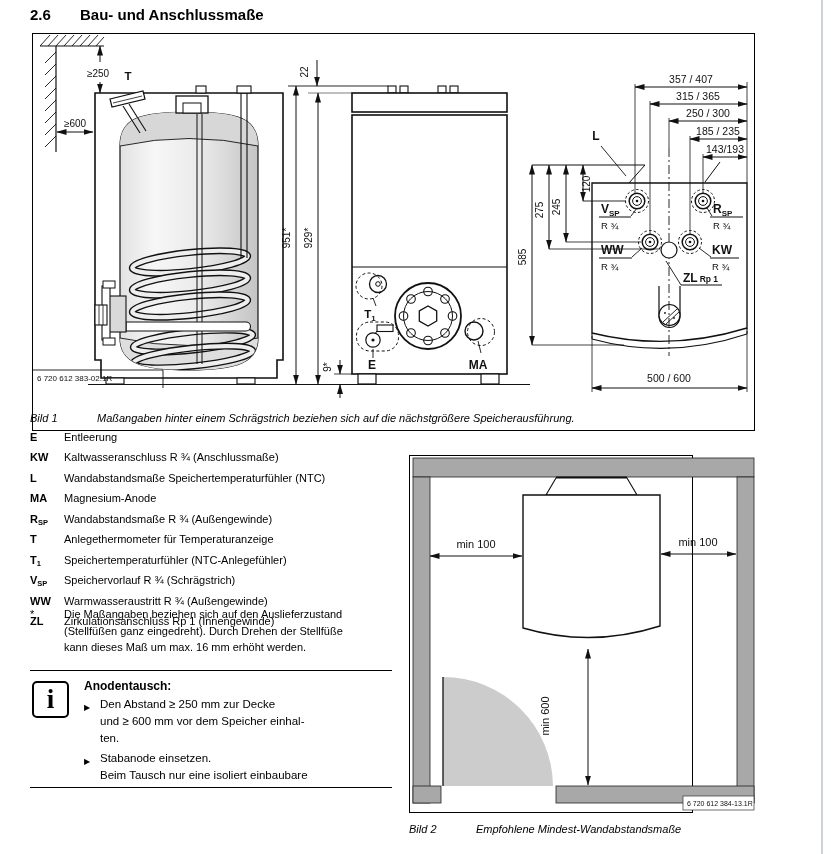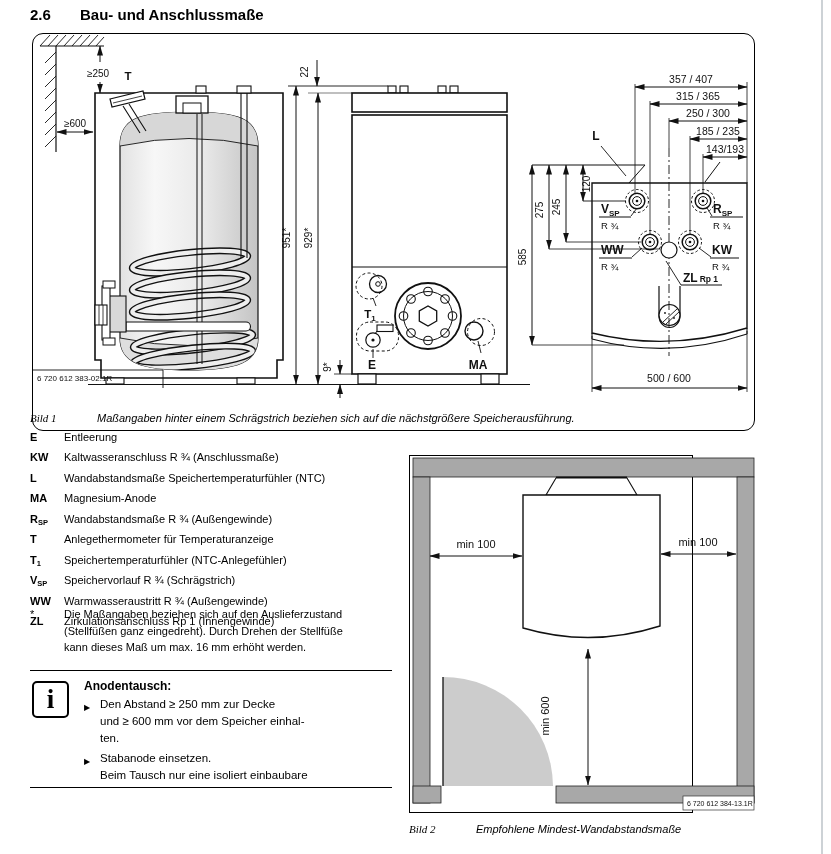--- a/index.html
+++ b/index.html
@@ -2,21 +2,21 @@
 <html><head>
 <meta charset="utf-8">
 <style>
   html,body{margin:0;padding:0;background:#ffffff;}
   .page{position:relative;width:831px;height:854px;background:#fff;font-family:"Liberation Sans",sans-serif;color:#000000;overflow:hidden;}
   .abs{position:absolute;}
   .h-num{font-weight:bold;font-size:15px;}
   .h-title{font-weight:bold;font-size:15px;}
   .figbox{border:1.5px solid #000;box-sizing:border-box;background:#fff;}
   .caption{font-style:italic;font-size:11px;white-space:nowrap;}
-  .caption .cl{display:inline-block;width:67px;font-family:Liberation Serif, serif;}
+  .caption .cl{display:inline-block;width:67px;}
   .legend{font-size:11px;line-height:16.45px;width:372px;}
   .lrow{display:grid;grid-template-columns:34px 1fr;}
   .lterm{font-weight:bold;}
   .lterm .sub{font-size:7.5px;font-weight:bold;vertical-align:-2px;}
   .footnote{display:grid;grid-template-columns:34px 1fr;font-size:11px;line-height:16.6px;width:372px;}
   .rule{background:#000;height:1.2px;}
   .infoicon{width:37px;height:37px;border:2.4px solid #000;border-radius:5px;display:flex;align-items:center;justify-content:center;font-family:"Liberation Serif",serif;font-weight:bold;font-size:27px;box-sizing:border-box;}
   .ib-title{font-weight:bold;font-size:12px;}
   .bullet{display:grid;grid-template-columns:16px 1fr;font-size:11.5px;line-height:17px;width:300px;}
   .bullet .bm{font-size:8px;padding-top:3px;}
@@ -25,21 +25,21 @@
   svg text{font-family:"Liberation Sans",sans-serif;fill:#111;}
 </style>
 </head>
 <body>
 
 <div class="page">
 
   <div class="abs h-num" style="left:30px;top:6px;">2.6</div>
   <div class="abs h-title" style="left:80px;top:6px;">Bau- und Anschlussmaße</div>
 
-  <div class="abs figbox" style="left:32px;top:33px;width:723px;height:398px;border-radius:11px;">
+  <div class="abs figbox" style="left:32px;top:33px;width:723px;height:398px;">
   <svg width="720" height="370" viewBox="33 34 720 370">
     <defs>
       <marker id="ar1" viewBox="0 0 10 6" refX="9.5" refY="3" markerWidth="10" markerHeight="6" orient="auto-start-reverse" markerUnits="userSpaceOnUse">
             <path d="M0,0 L10,3 L0,6 Z" fill="#111"></path>
           </marker>
       <linearGradient id="vg" x1="0" y1="0" x2="1" y2="0">
         <stop offset="0" stop-color="#e2e2e2"></stop>
             <stop offset="0.25" stop-color="#f7f7f7"></stop>
         <stop offset="0.6" stop-color="#e9e9e9"></stop>
             <stop offset="1" stop-color="#c4c4c4"></stop>

